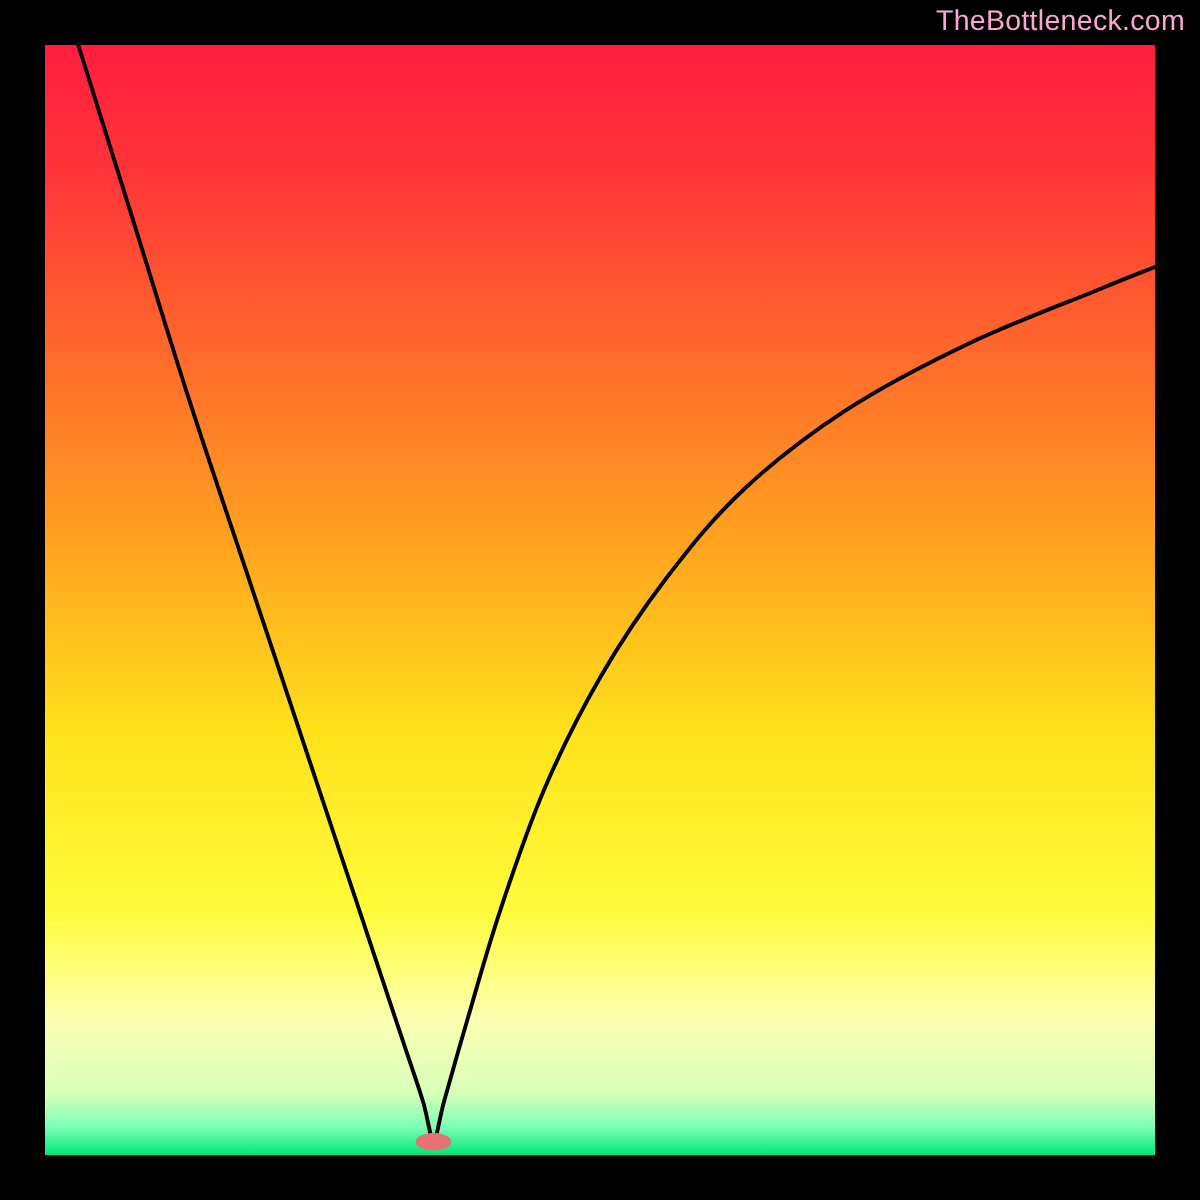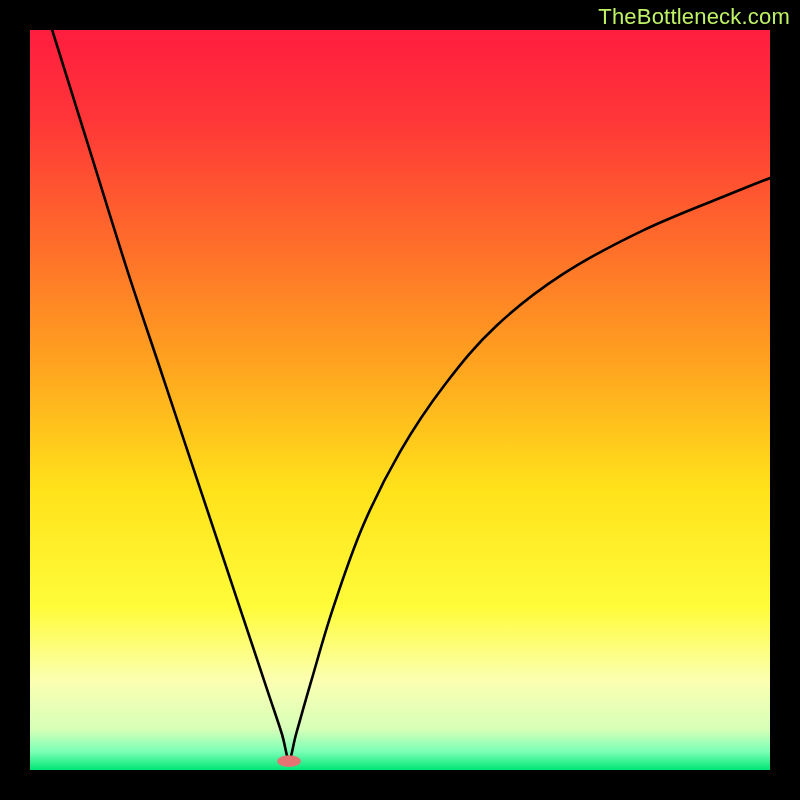--- a/index.html
+++ b/index.html
@@ -24,22 +24,22 @@
     left: 30px;
     top: 30px;
     width: 740px;
     height: 740px;
     overflow: hidden;
   }
   .watermark {
     position: absolute;
     top: 4px;
     right: 10px;
-    color: #bef264;
-    font-size: 22px;
+    color: #f9a8d4;
+    font-size: 19px;
     letter-spacing: 0.2px;
     font-weight: 400;
   }
   svg {
     display: block;
   }
 </style>
 </head>
 <body>
 

